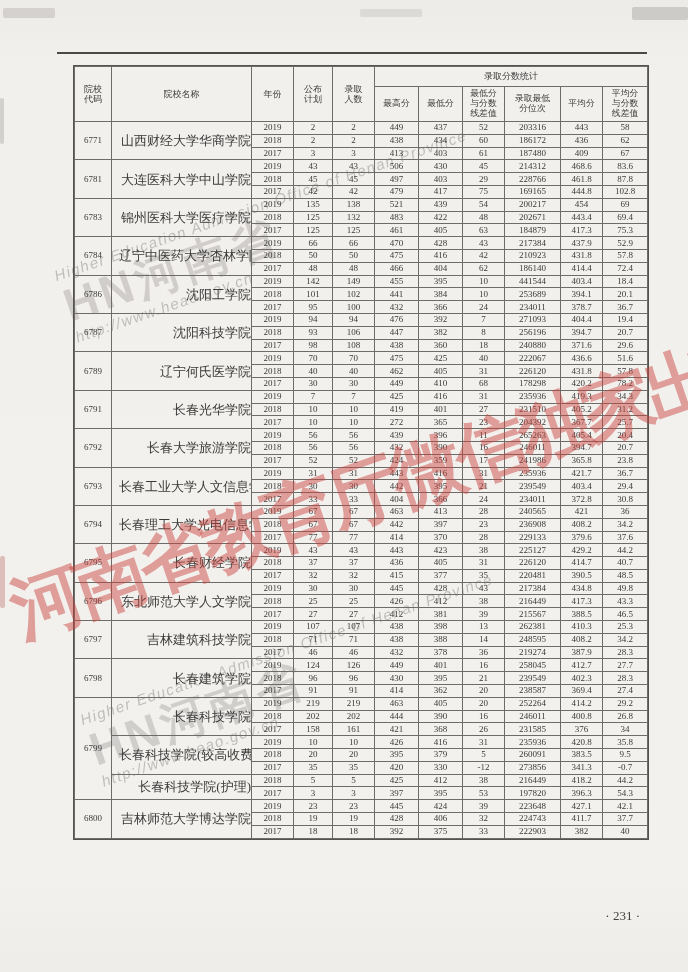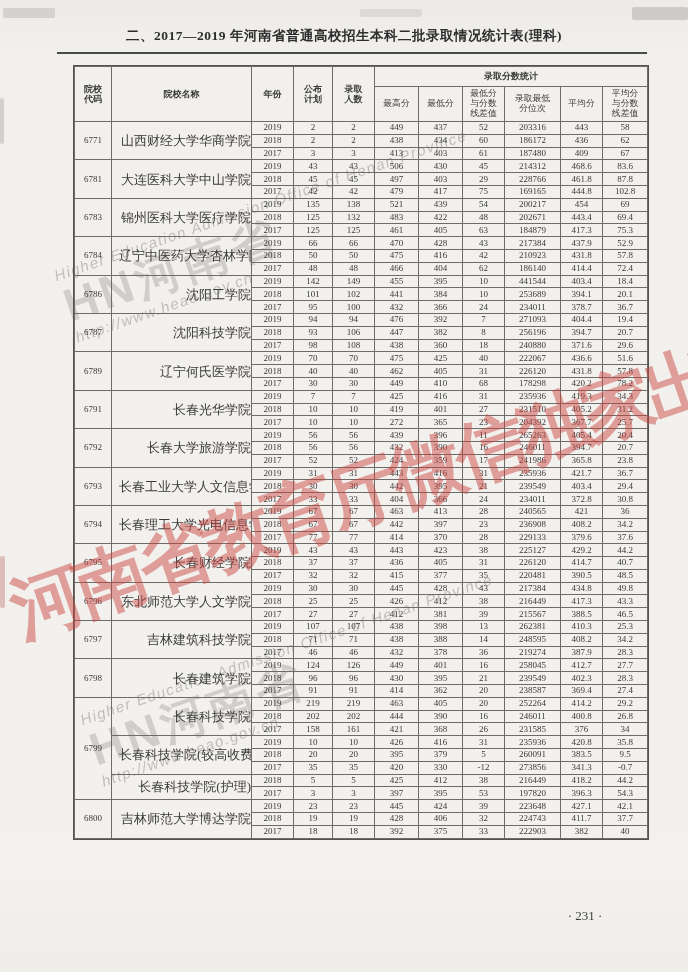--- a/index.html
+++ b/index.html
@@ -15,40 +15,40 @@
   .s5{left:0;top:556px;width:5px;height:52px;background:#c98b85;opacity:.5;}
   
   .title{position:absolute;left:0;top:27px;width:100%;text-align:center;
          font-size:13.5px;font-weight:bold;letter-spacing:.5px;color:#2e2e2e;}
   .rule{position:absolute;left:57px;top:52px;width:590px;height:2px;background:#4a4a4a;}
   
   table.tbl{position:absolute;left:74px;top:66px;width:573px;border-collapse:collapse;table-layout:fixed;
             font-size:9px;color:#3a3a3a;}
   .tbl th,.tbl td{border:1px solid #6e6c68;padding:0;text-align:center;vertical-align:middle;
                   line-height:1.12;overflow:hidden;white-space:pre-line;}
-  .tbl thead tr.tier1 th{height:19px;font-weight:bold;}
+  .tbl thead tr.tier1 th{height:19px;font-weight:normal;}
   .tbl thead tr.tier2 th{height:34px;font-weight:normal;font-size:8.8px;}
   .tbl tbody tr{height:12.8px;}
   .tbl tbody td{line-height:1;}
   .tbl td.name{text-align:right;padding-left:7px;white-space:nowrap;font-size:13px;}
   .tbl{outline:1px solid #55534f;}
   
   .wm{position:absolute;pointer-events:none;white-space:nowrap;}
   .wm-red{left:14px;top:566px;font-size:72px;font-weight:bold;
           font-family:"Liberation Sans","DejaVu Sans",sans-serif;
           color:rgba(200,67,61,.48);letter-spacing:-5px;
           transform:rotate(-19deg);transform-origin:0 50%;}
   .wm-gray{transform:rotate(-19deg);transform-origin:0 0;color:rgba(125,124,122,.38);
            font-family:"Liberation Sans","DejaVu Sans",sans-serif;}
   .wm-gray .en,.wm-gray .url{font-style:italic;font-size:15px;letter-spacing:1.5px;color:rgba(120,119,117,.42);}
   .wm-gray .big{font-size:46px;font-weight:bold;letter-spacing:4px;color:rgba(128,127,125,.30);line-height:1.05;}
   .g1{left:52px;top:268px;}
   .g2{left:78px;top:712px;}
   
-  .pageno{position:absolute;left:530px;top:908px;width:110px;text-align:center;font-size:13px;color:#3f3f3f;}
+  .pageno{position:absolute;left:530px;top:908px;width:110px;text-align:right;font-size:13px;color:#3f3f3f;}
 </style>
 </head>
 <body>
 
 <div class="page">
 
   <div class="smudge s1"></div>
   <div class="smudge s2"></div>
   <div class="smudge s3"></div>
   <div class="smudge s4"></div>
@@ -58,21 +58,20 @@
     <div class="en">Higher Education Admission Office of Henan Province</div>
     <div class="big">HN河南省</div>
     <div class="url">http://www.heao.gov.cn</div>
   </div>
   <div class="wm wm-gray g2">
     <div class="en">Higher Education Admission Office of Henan Province</div>
     <div class="big">HN河南省</div>
     <div class="url">http://www.heao.gov.cn</div>
   </div>
 
-  <div class="title">二、2017—2019 年河南省普通高校招生本科二批录取情况统计表(理科)</div>
   <div class="rule"></div>
 
   <table class="tbl">
     <colgroup>
       <col style="width:37px">
         <col style="width:140px">
         <col style="width:42px">
         <col style="width:39px">
       <col style="width:42px">
         <col style="width:44px">

